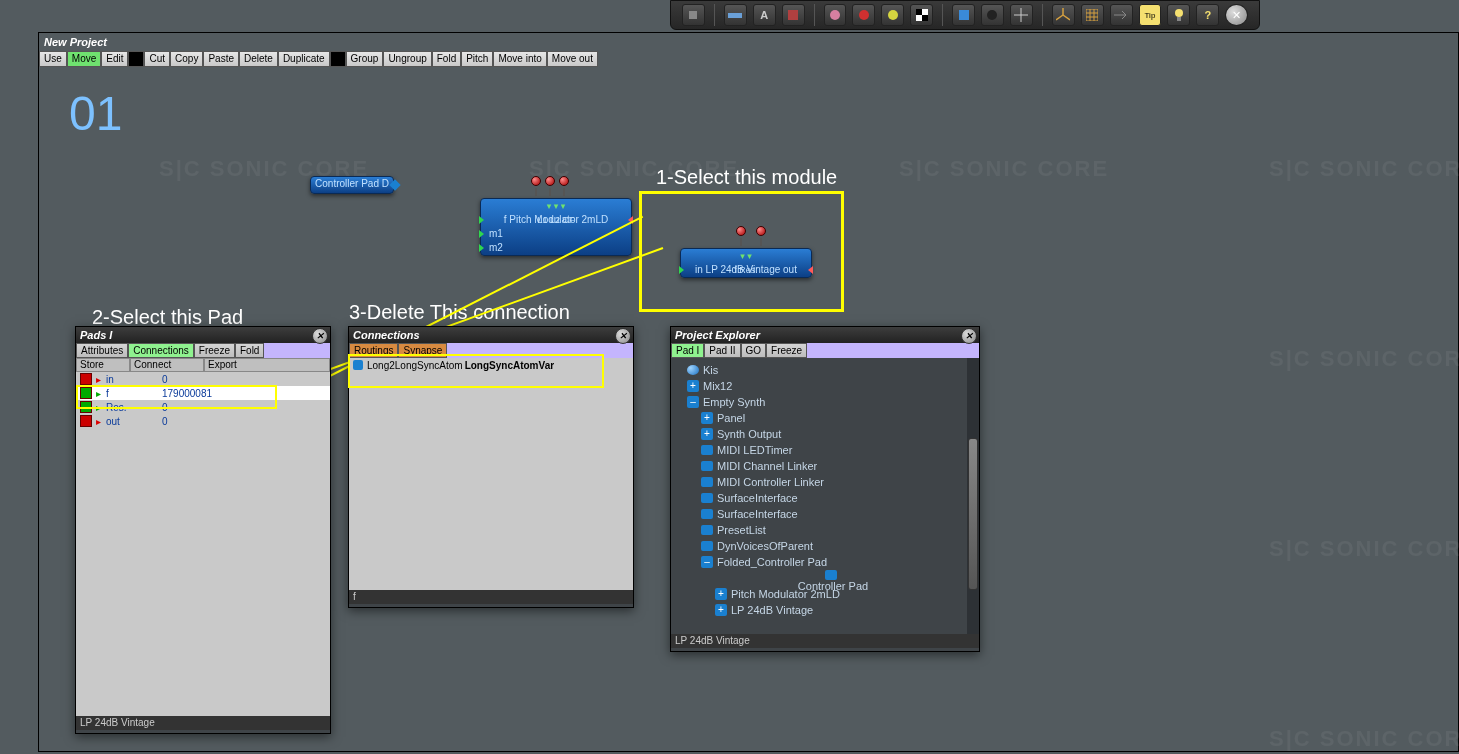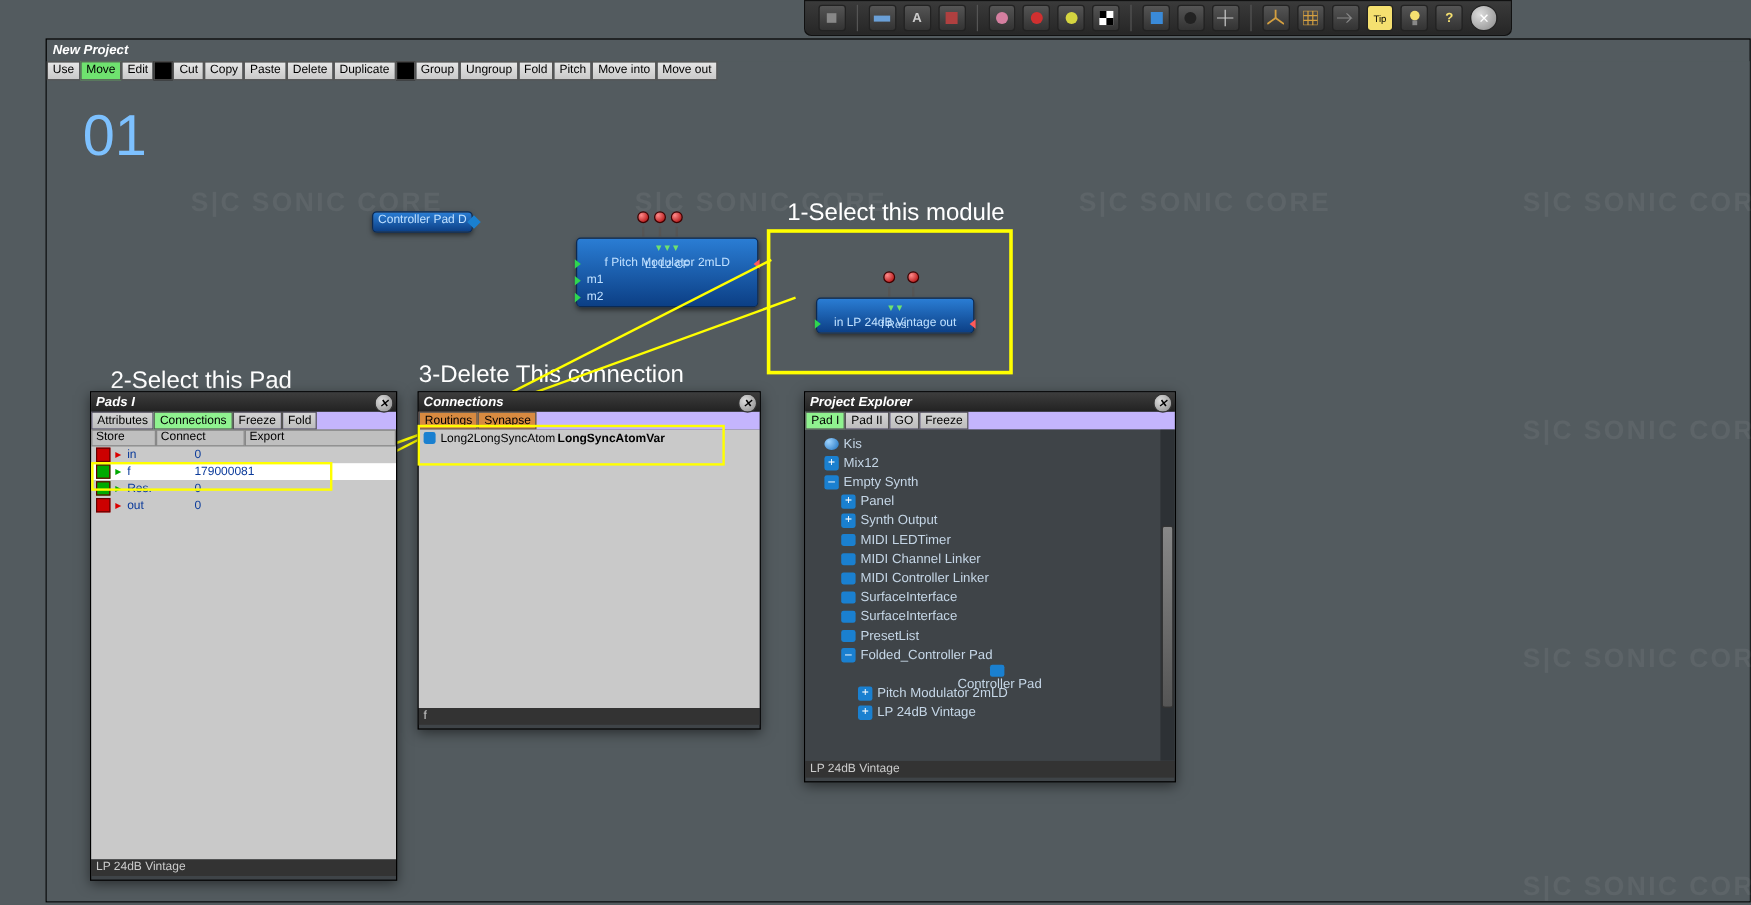--- a/index.html
+++ b/index.html
@@ -375,20 +375,25 @@
             <div class="tree-node-ico"></div>
             <span>SurfaceInterface</span>
           </div>
           <div class="tree-row" style="padding-left: 16px;">
             <span class="tree-ind"></span>
             <div class="tree-node-ico"></div>
             <span>PresetList</span>
           </div>
           <div class="tree-row" style="padding-left: 16px;">
             <span class="tree-ind"></span>
+            <div class="tree-node-ico"></div>
+            <span>DynVoicesOfParent</span>
+          </div>
+          <div class="tree-row" style="padding-left: 16px;">
+            <span class="tree-ind"></span>
             <div class="tree-toggle minus">–</div>
             <span>Folded_Controller Pad</span>
           </div>
           <div class="tree-row" style="padding-left: 16px; flex-direction: column;">
             <span class="tree-ind"></span>
             <span class="tree-ind"></span>
             <div class="tree-node-ico"></div>
             <span>Controller Pad</span>
           </div>
           <div class="tree-row" style="padding-left: 16px;">

